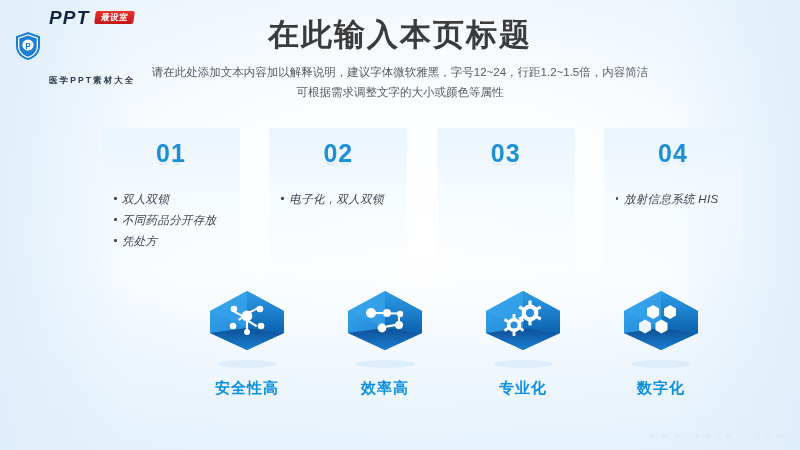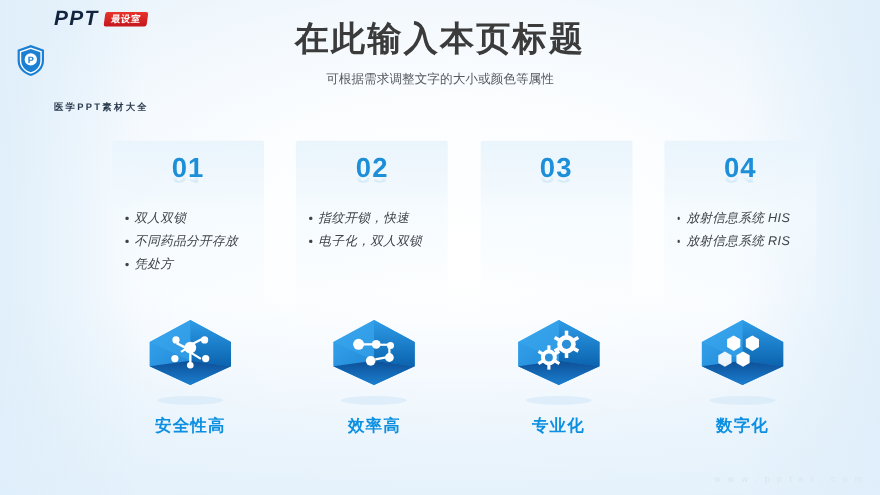--- a/index.html
+++ b/index.html
@@ -37,21 +37,21 @@
   .logo {
     position: absolute;
     left: 14px;
     top: 8px;
     display: flex;
     align-items: center;
     gap: 7px;
     z-index: 6;
   }
   .logo-shield { width: 28px; height: 30px; flex: 0 0 auto; }
-  .logo-text { display: flex; flex-direction: column; gap: 18px; }
+  .logo-text { display: flex; flex-direction: column; gap: 1px; }
   .logo-row1 { display: flex; align-items: center; gap: 5px; }
   .logo-ppt {
     font-size: 19px;
     font-weight: 800;
     font-style: italic;
     color: #12253f;
     letter-spacing: 1.2px;
     line-height: 1;
   }
   .logo-badge {
@@ -166,25 +166,25 @@
     width: 2.5px;
     height: 2.5px;
     background: #3d4349;
     border-radius: 50%;
   }
 
   
   .hexes {
     position: absolute;
     top: 288px;
-    left: 104px;
+    left: 90px;
     width: 640px;
     height: 130px;
     display: flex;
-    justify-content: space-between;
+    justify-content: flex-end;
     z-index: 3;
   }
   .hex-col {
     width: 138px;
     display: flex;
     flex-direction: column;
     align-items: center;
   }
   .hex-wrap {
     position: relative;
@@ -229,55 +229,54 @@
       <div class="logo-row1">
         <span class="logo-ppt">PPT</span>
         <span class="logo-badge">最设室</span>
       </div>
       <div class="logo-sub">医学PPT素材大全</div>
     </div>
   </div>
 
   <div class="title">在此输入本页标题</div>
   <div class="subtitle">
+    <span class="ln">请在此处添加文本内容加以解释说明，建议字体微软雅黑，字号12~24，行距1.2~1.5倍，内容简洁</span>
     <span class="ln">可根据需求调整文字的大小或颜色等属性</span>
   </div>
 
   <div class="cards">
 
     <div class="card">
       <div class="card-num">01</div>
       <div class="card-num-reflect">01</div>
       <ul class="bullets">
         <li>双人双锁</li>
         <li>不同药品分开存放</li>
         <li>凭处方</li>
       </ul>
     </div>
 
     <div class="card">
       <div class="card-num">02</div>
       <div class="card-num-reflect">02</div>
       <ul class="bullets">
-        <li>指纹开锁，快速</li>
         <li>电子化，双人双锁</li>
       </ul>
     </div>
 
     <div class="card">
       <div class="card-num">03</div>
       <div class="card-num-reflect">03</div>
     </div>
 
     <div class="card">
       <div class="card-num">04</div>
       <div class="card-num-reflect">04</div>
       <ul class="bullets">
         <li>放射信息系统 HIS</li>
-        <li>放射信息系统 RIS</li>
       </ul>
     </div>
 
   </div>
 
   <div class="hexes">
 
     <div class="hex-col">
       <div class="hex-wrap">
         <svg width="86" height="82" viewBox="0 0 86 82">

